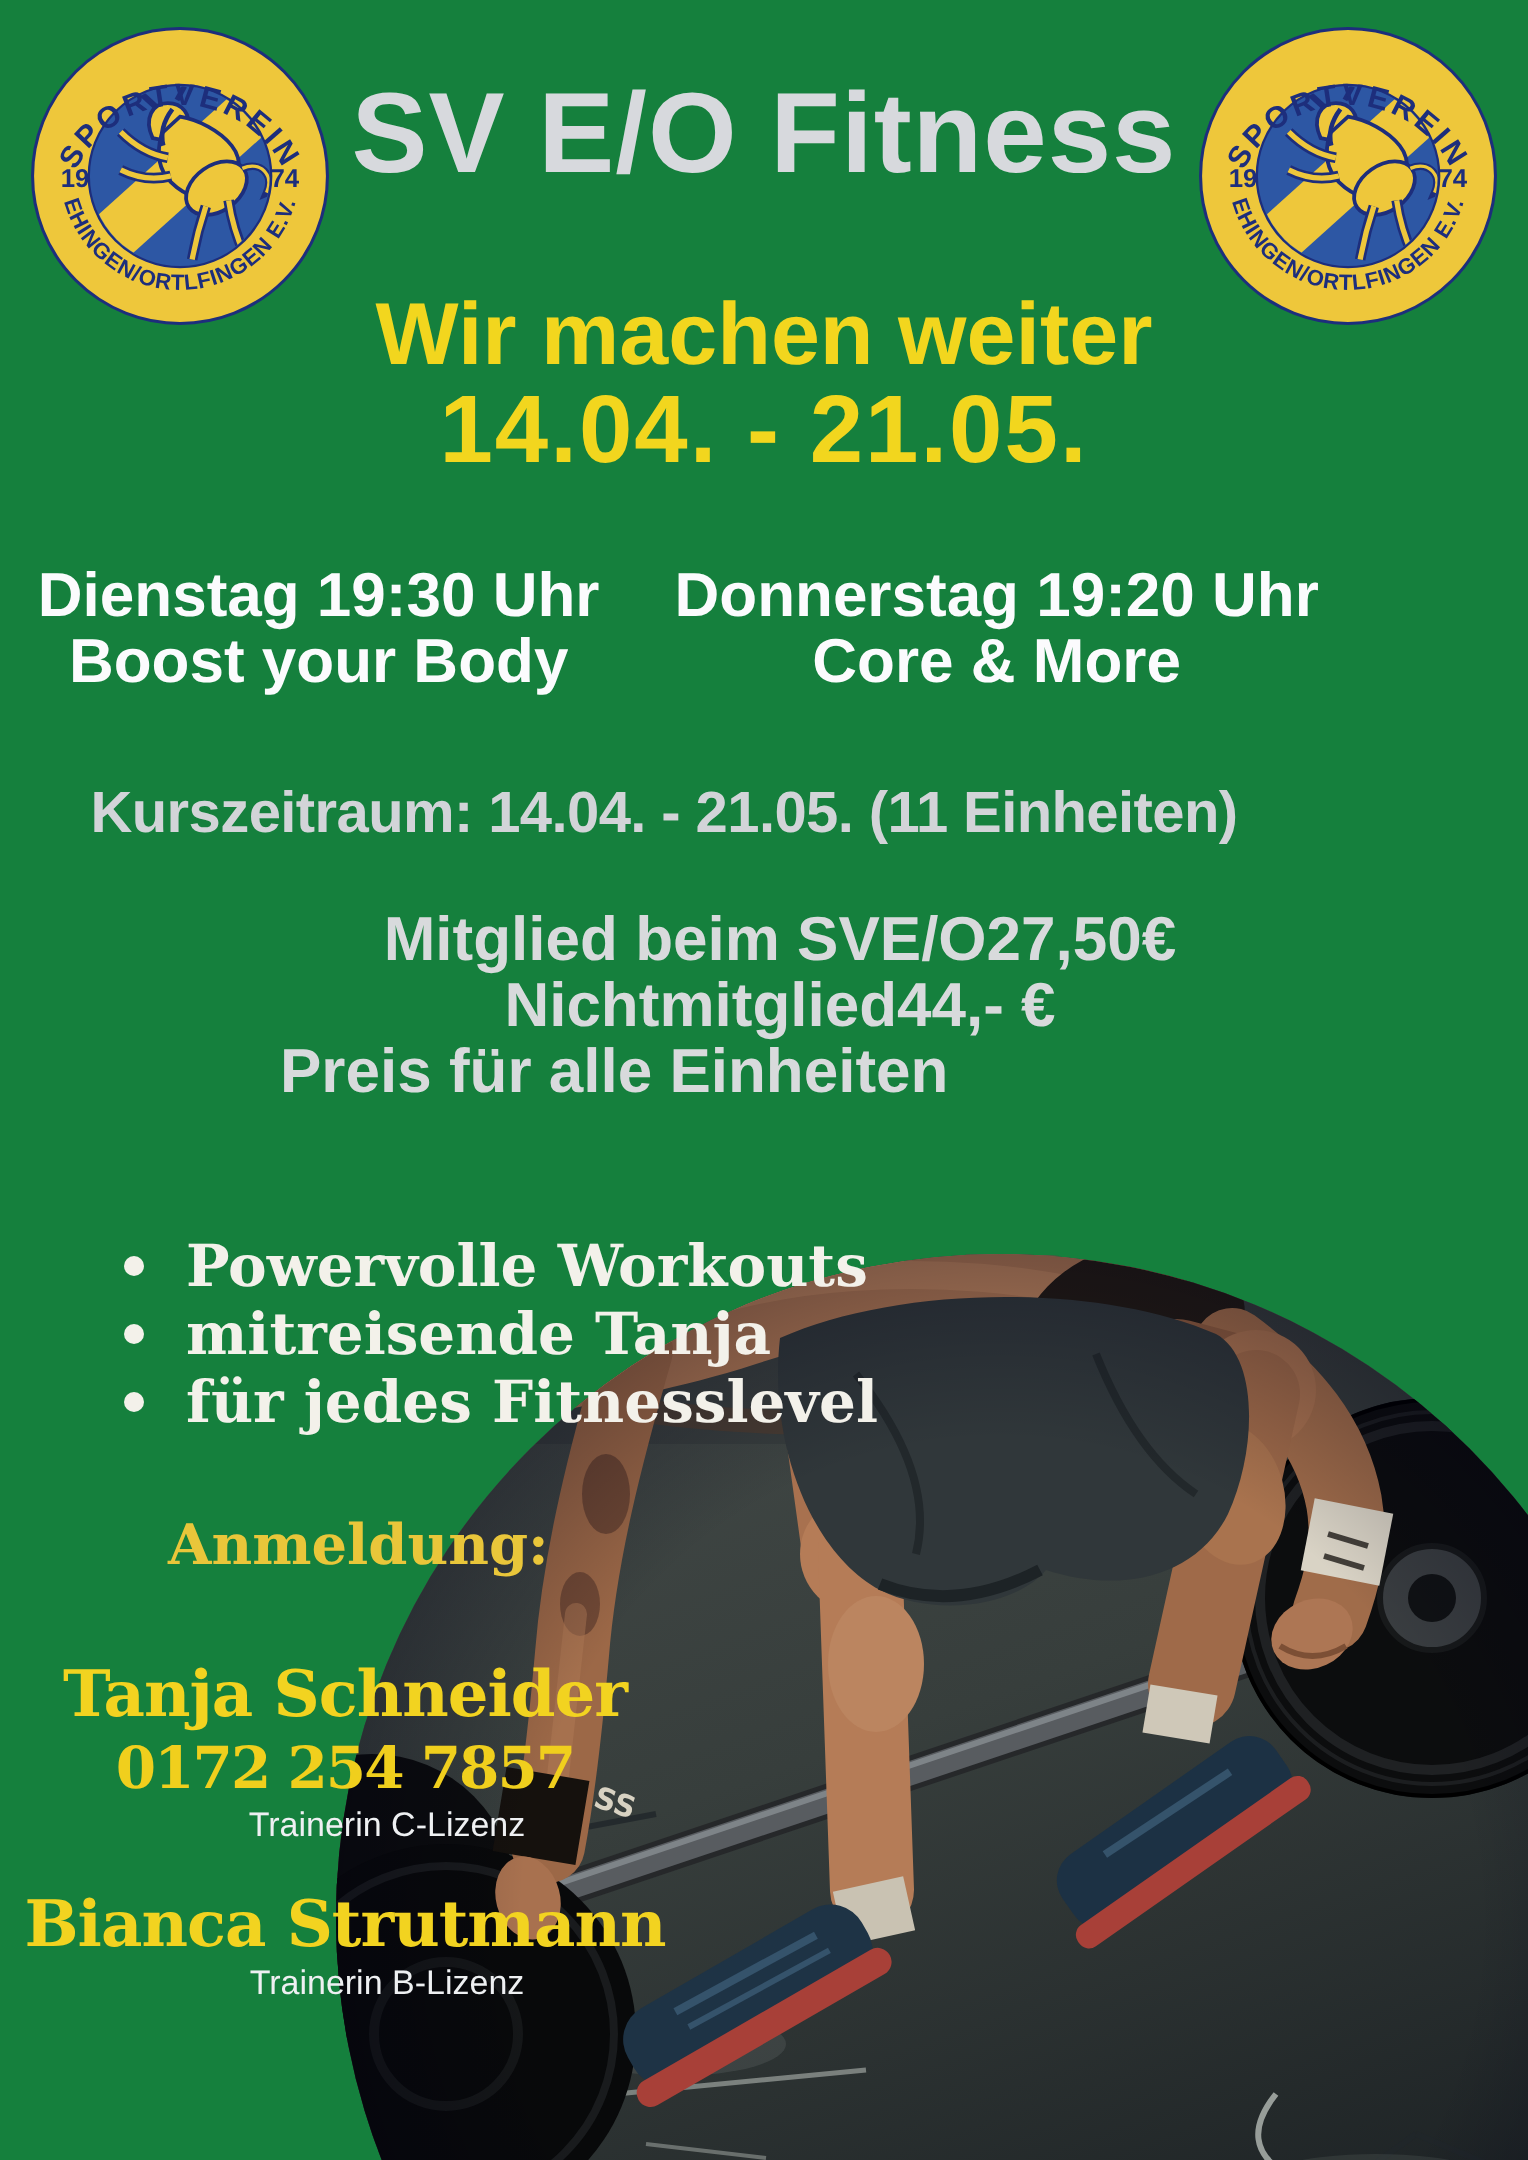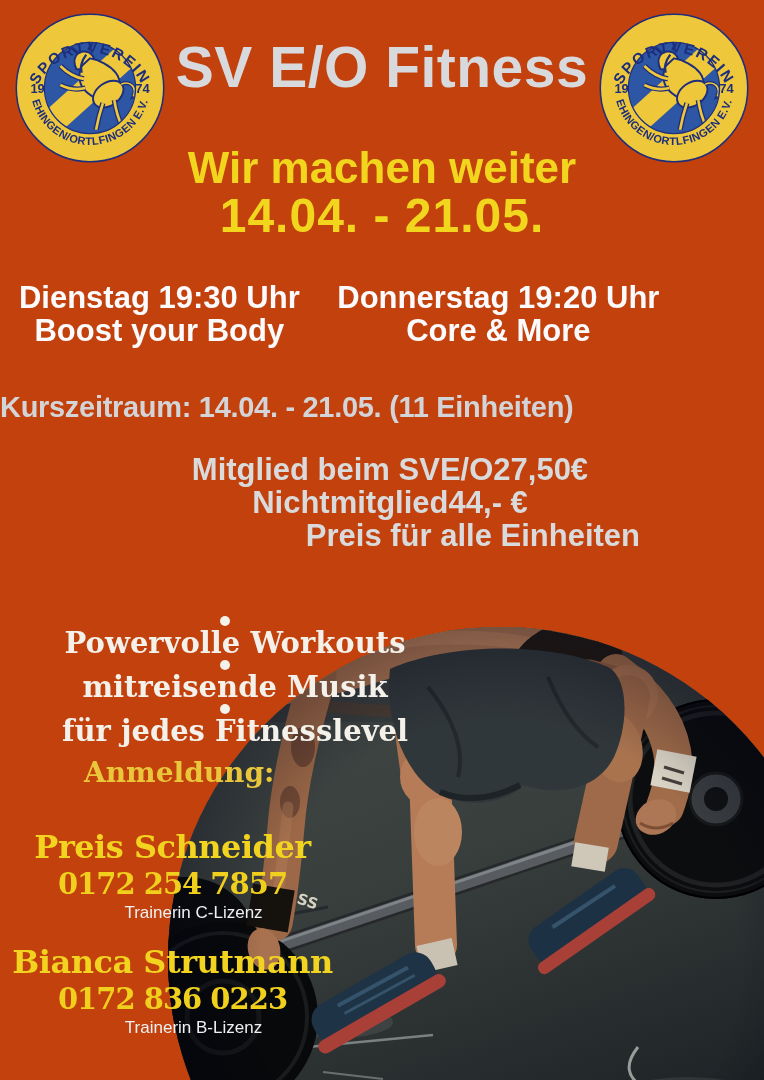--- a/index.html
+++ b/index.html
@@ -1,41 +1,41 @@
 <!DOCTYPE html>
 <html><head>
 <meta charset="utf-8">
 <style>
   html,body{margin:0;padding:0;background:#2c3b92;overflow:hidden;}
-  .poster{position:relative;width:764px;height:1080px;background:#c2410c;
+  .poster{position:relative;width:764px;height:1080px;background:#15803d;
           font-family:"Liberation Sans",sans-serif;overflow:hidden;}
   .logo{position:absolute;width:152px;height:152px;}
   .logo-left{left:14px;top:12px;}
   .logo-right{left:598px;top:12px;}
   .title{position:absolute;top:34px;left:0;width:764px;text-align:center;
          font-size:57px;font-weight:bold;color:#d7d9dd;letter-spacing:0.5px;}
   .subtitle1{position:absolute;top:143px;left:0;width:764px;text-align:center;
          font-size:44px;font-weight:bold;color:#f2d61e;}
   .subtitle2{position:absolute;top:188px;left:0;width:764px;text-align:center;
          font-size:48px;font-weight:bold;color:#f2d61e;letter-spacing:1px;}
   .schedule{position:absolute;top:281px;left:0;width:678px;display:flex;}
   .sched-col{text-align:center;color:#fbfbfd;font-weight:bold;font-size:31px;line-height:33px;}
   .sched-col.c1{width:47%;}
   .sched-col.c2{width:53%;}
-  .period{position:absolute;top:391px;left:0;width:664px;text-align:left;
+  .period{position:absolute;top:391px;left:0;width:664px;text-align:center;
          font-size:29px;font-weight:bold;color:#d2d4d8;letter-spacing:-0.3px;}
   .pricing{position:absolute;top:453px;left:140px;width:500px;color:#d8dadc;
          font-weight:bold;font-size:31px;line-height:33px;}
   .price-row{display:flex;justify-content:center;}
-  .price-note{text-align:right;}
+  .price-note{text-align:left;}
   .photo-circle{position:absolute;left:168px;top:627px;width:664px;height:664px;
          border-radius:50%;overflow:hidden;background:#2c3133;}
   .features{position:absolute;top:616px;left:62px;}
   .feature{display:flex;align-items:center;font-family:"DejaVu Serif",serif;
-         font-weight:bold;font-size:29px;line-height:34px;color:#f3f1ea;flex-direction:column;}
+         font-weight:bold;font-size:29px;line-height:34px;color:#f3f1ea;}
   .dot{width:10px;height:10px;border-radius:50%;background:#f3f1ea;margin-right:21px;flex:none;}
   .reg-heading{position:absolute;top:756px;left:84px;font-family:"DejaVu Serif",serif;
          font-weight:bold;font-size:28px;color:#e9c63a;}
   .contact{position:absolute;left:0;width:345px;text-align:center;}
   .contact-1{top:829px;}
   .contact-2{top:944px;}
   .contact .name{font-family:"DejaVu Serif",serif;font-weight:bold;font-size:32px;
          line-height:37px;color:#f2d320;letter-spacing:-0.5px;}
   .contact .phone{font-family:"DejaVu Serif",serif;font-weight:bold;font-size:29px;
          line-height:36px;color:#f0cf1d;letter-spacing:-1px;}
@@ -236,35 +236,34 @@
     </svg>
   </div>
 
   <div class="features">
     <div class="feature">
       <span class="dot"></span>
       <span>Powervolle Workouts</span>
     </div>
     <div class="feature">
       <span class="dot"></span>
-      <span>mitreisende Musik</span>
+      <span>mitreisende Tanja</span>
     </div>
     <div class="feature">
       <span class="dot"></span>
       <span>für jedes Fitnesslevel</span>
     </div>
   </div>
 
   <div class="reg-heading">Anmeldung:</div>
 
   <div class="contact contact-1">
-    <div class="name">Preis Schneider</div>
+    <div class="name">Tanja Schneider</div>
     <div class="phone">0172 254 7857</div>
     <div class="license">Trainerin C-Lizenz</div>
   </div>
 
   <div class="contact contact-2">
     <div class="name">Bianca Strutmann</div>
-    <div class="phone">0172 836 0223</div>
     <div class="license">Trainerin B-Lizenz</div>
   </div>
 
 </div>
 
 </body></html>

